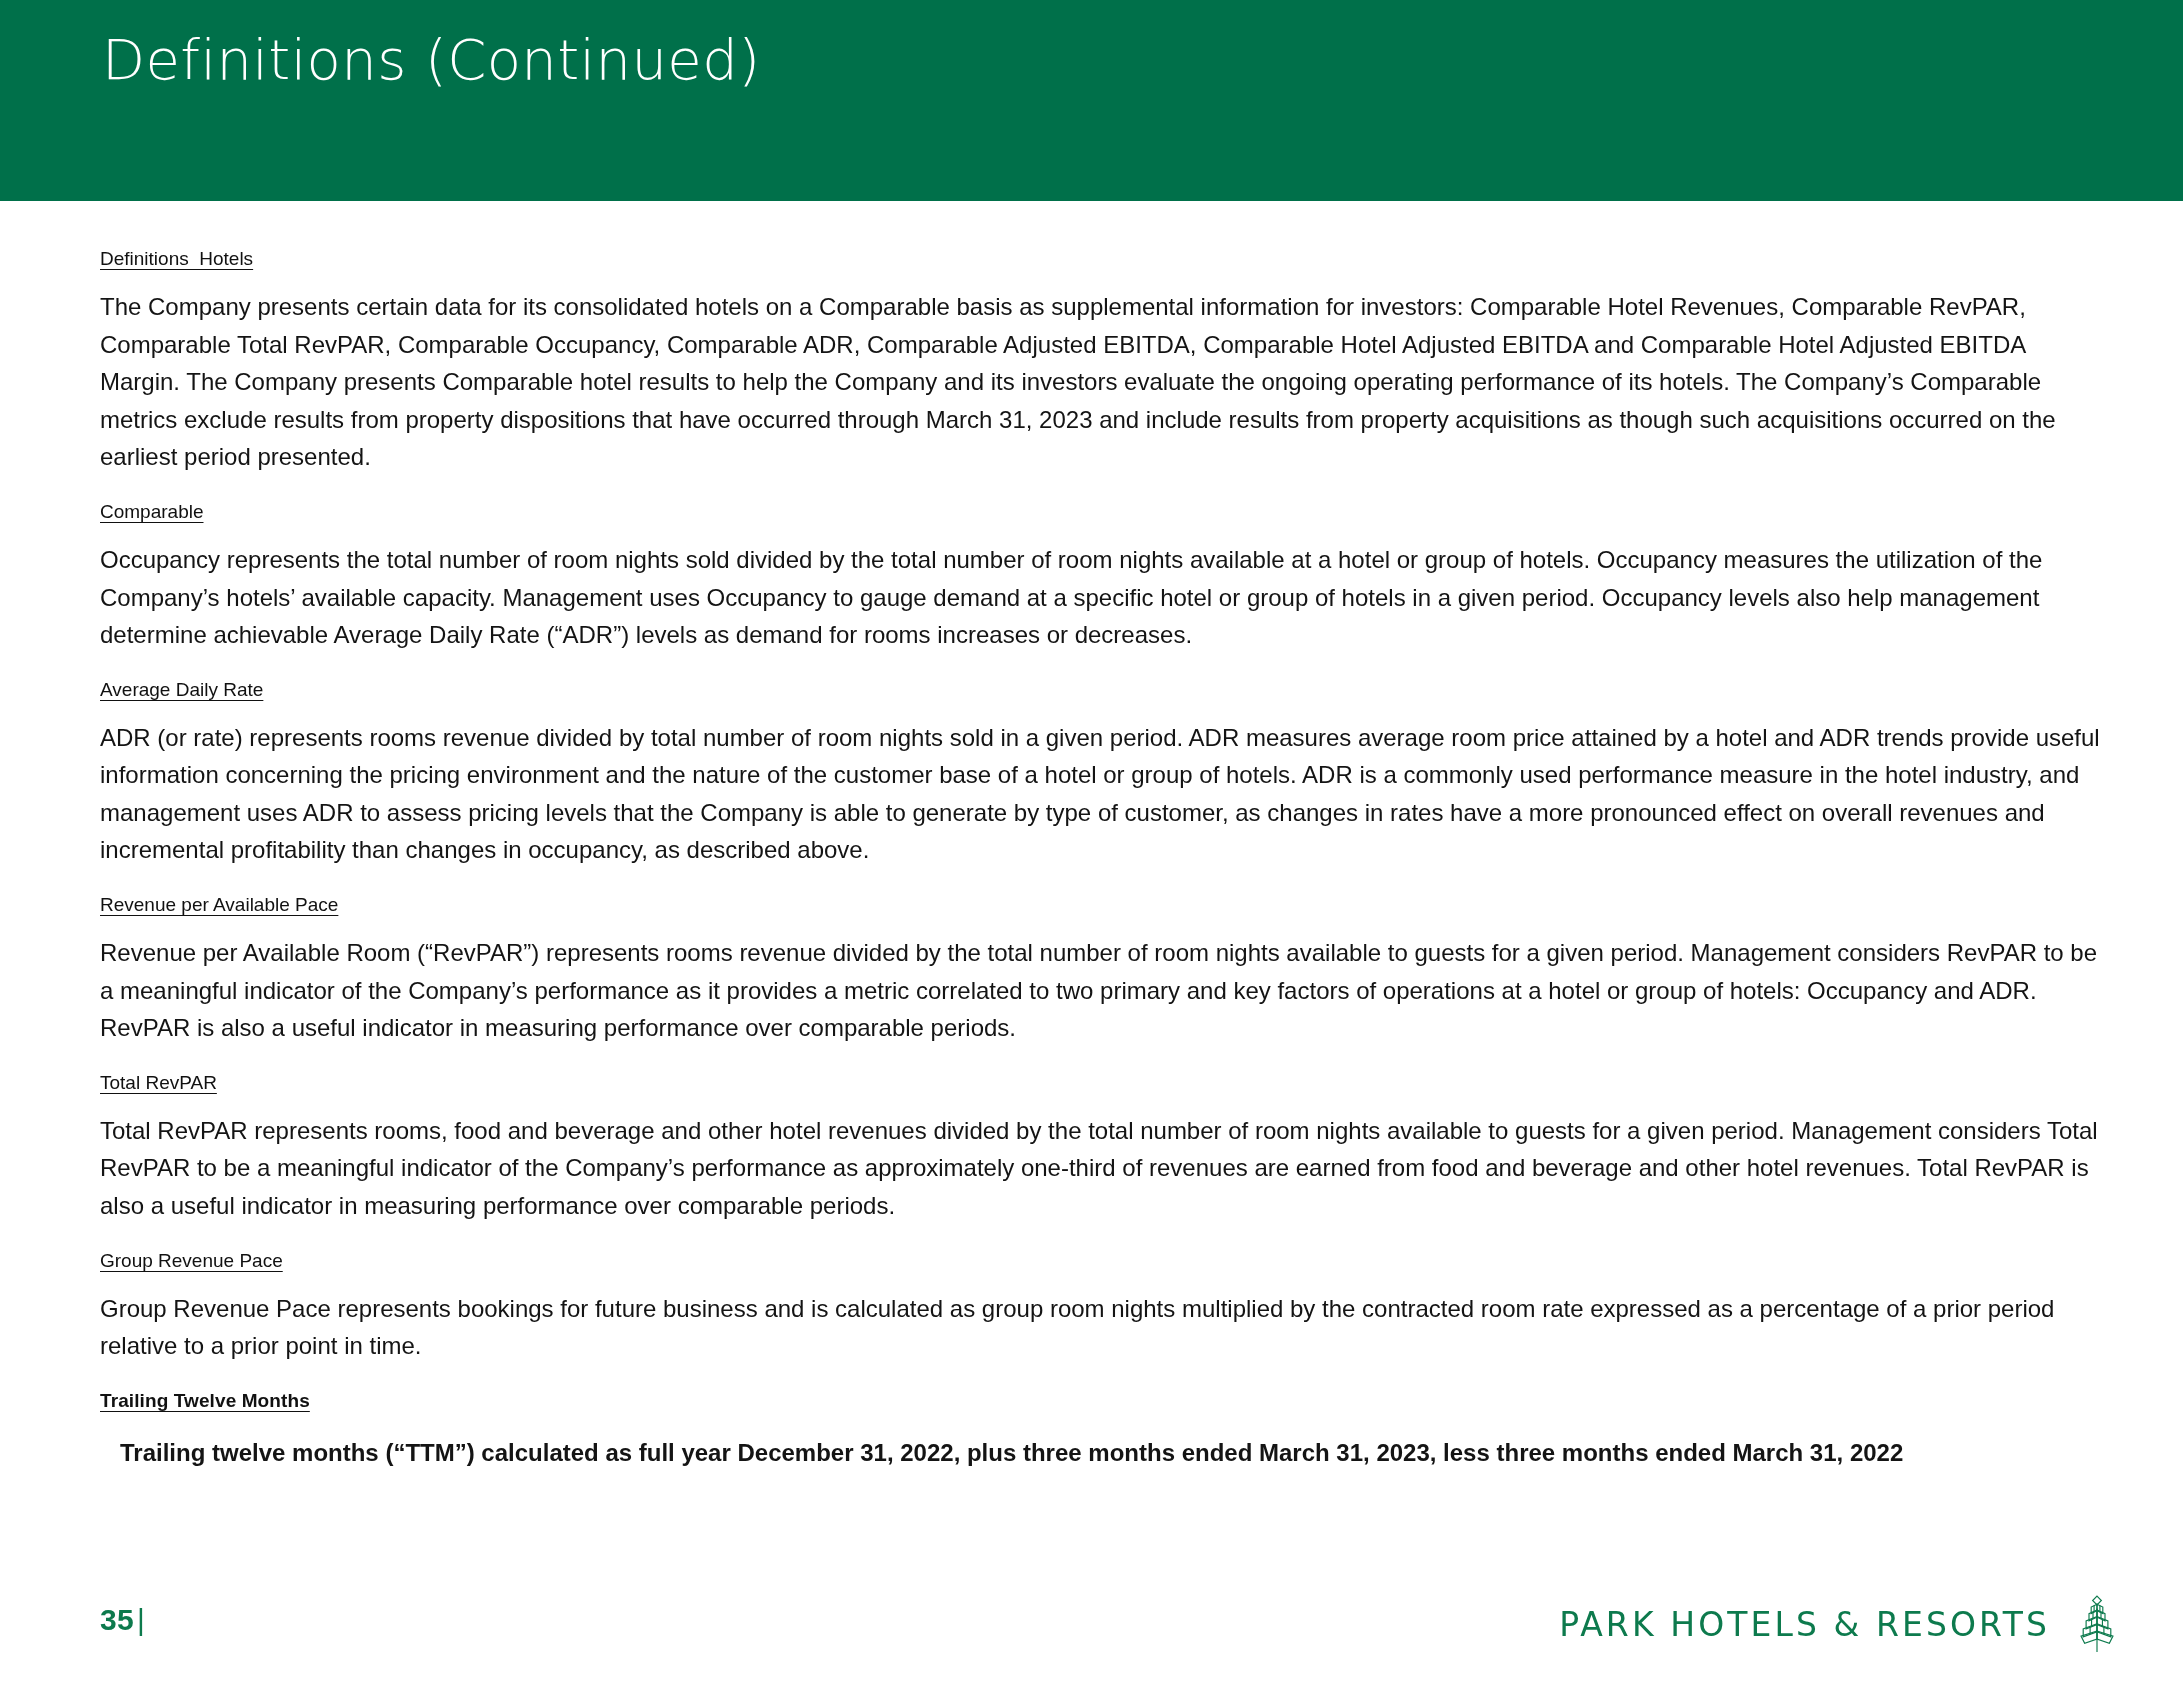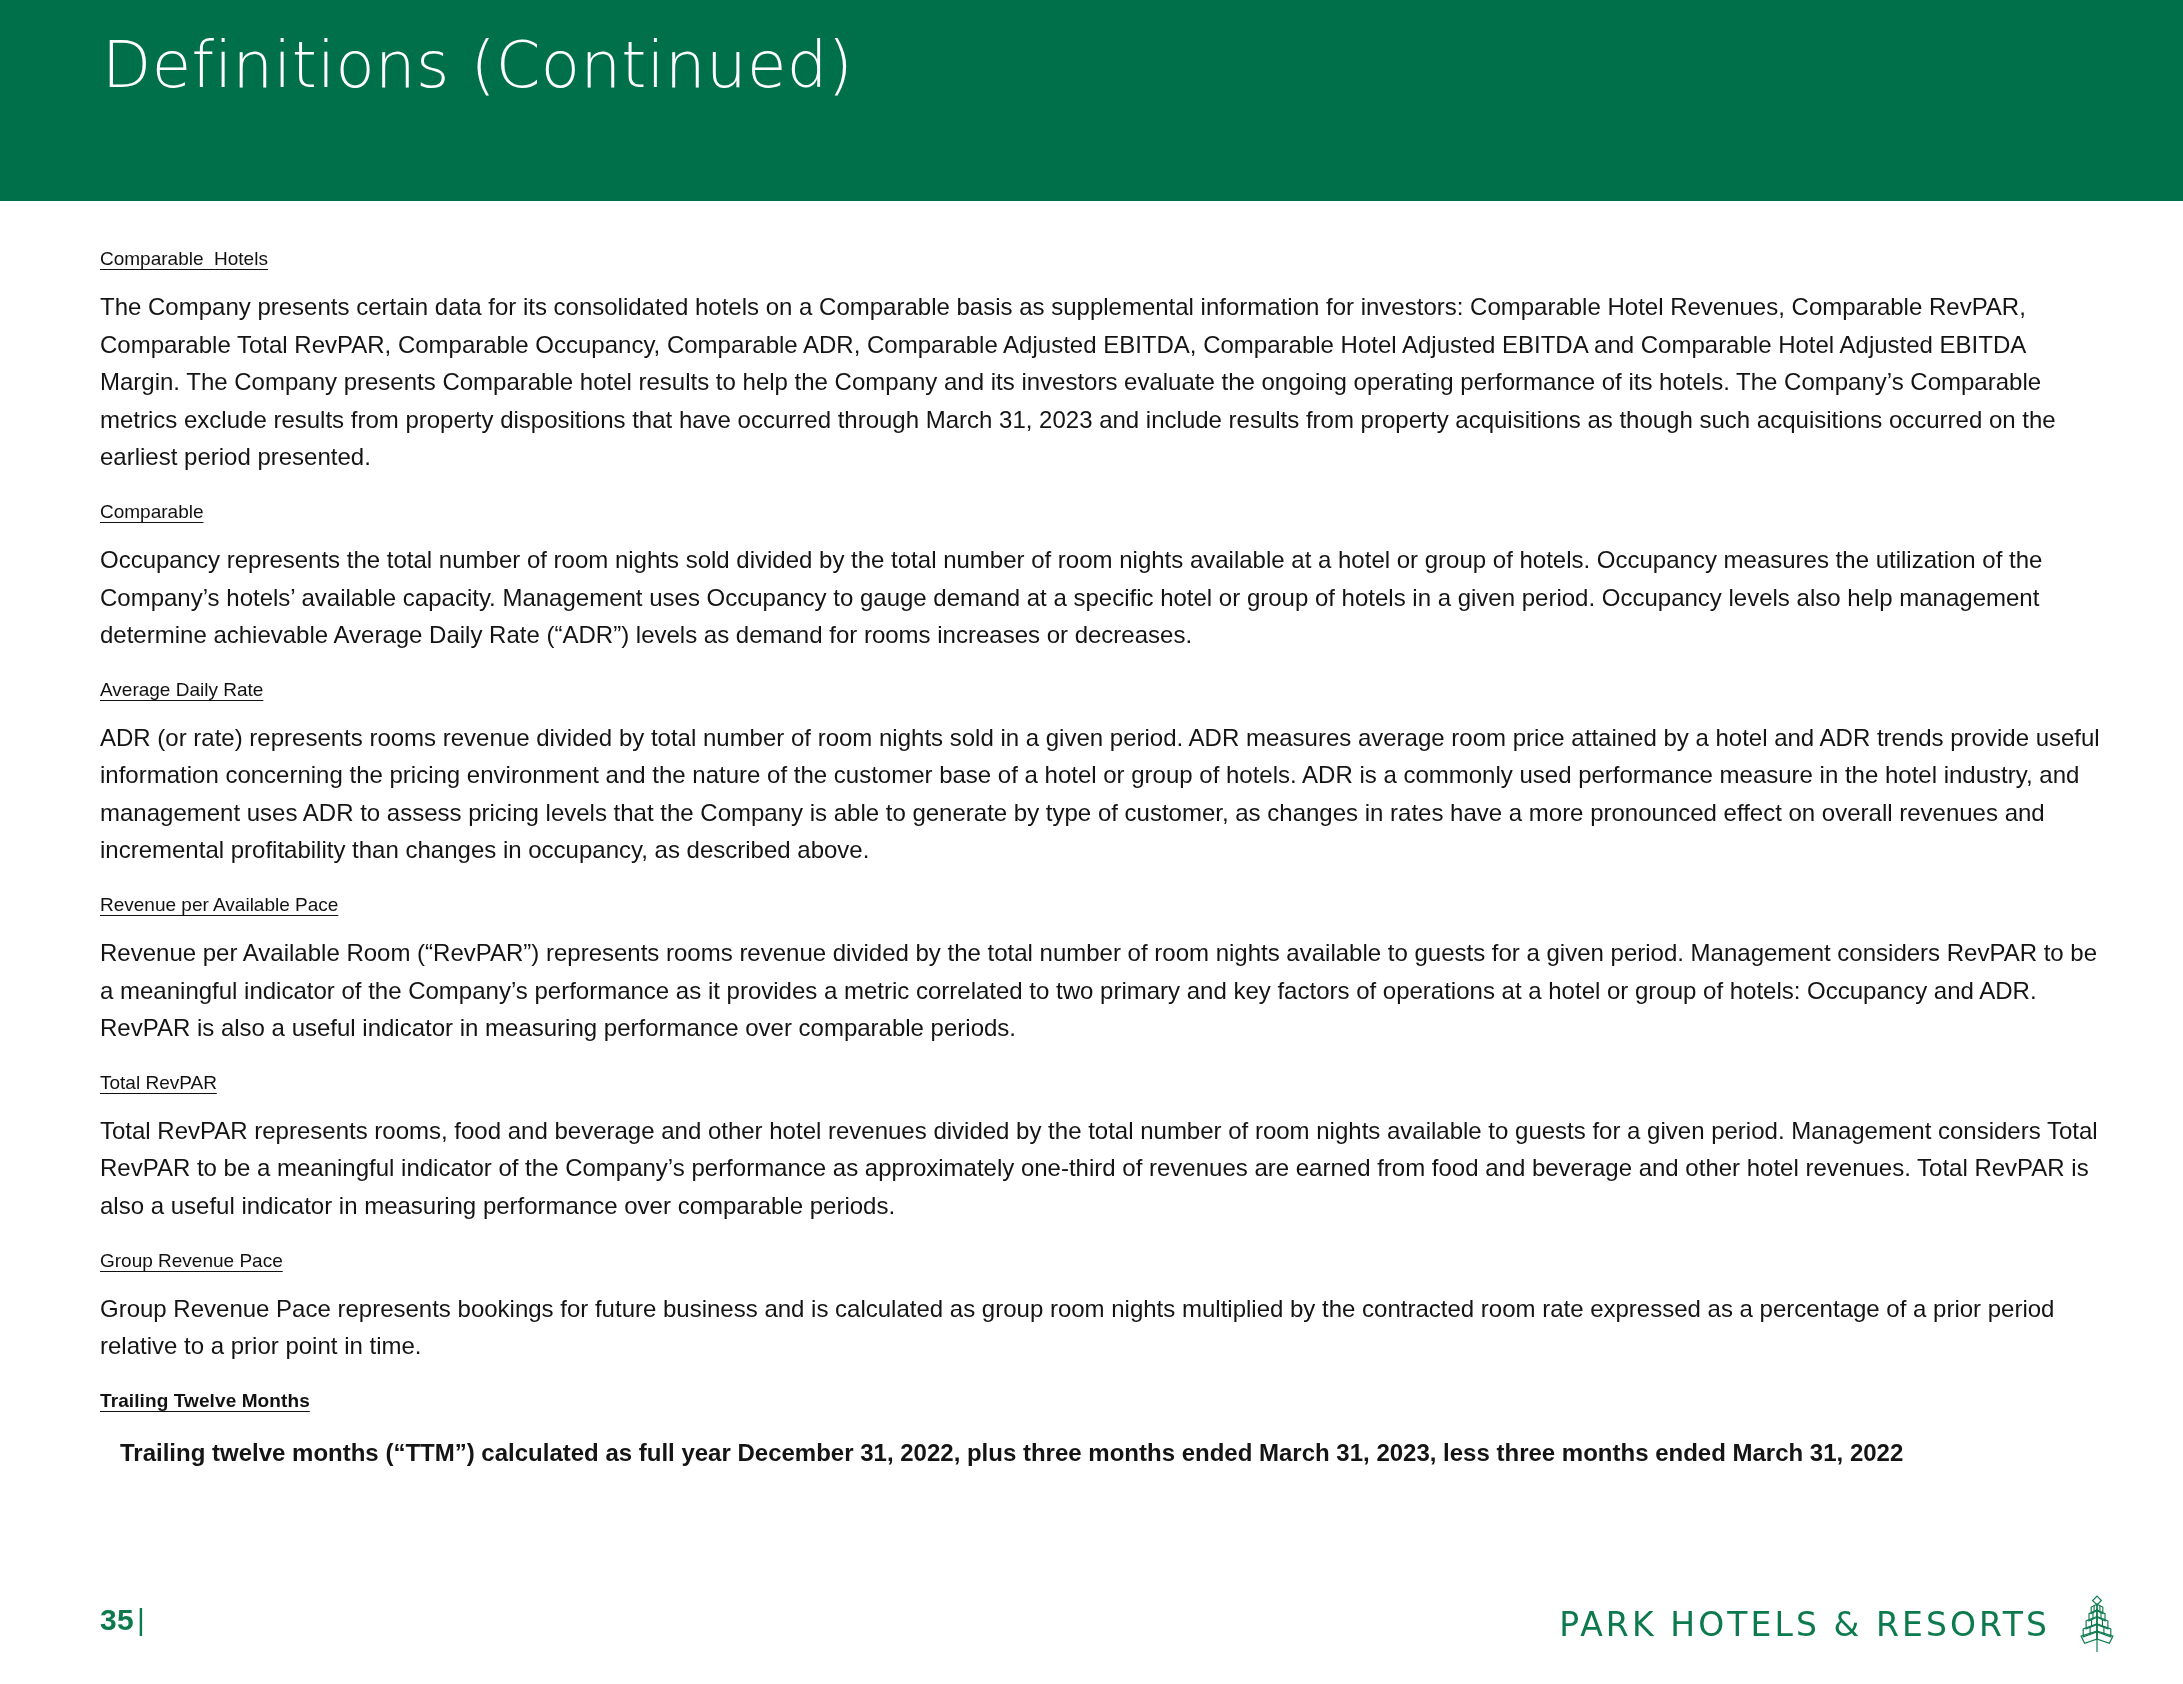--- a/index.html
+++ b/index.html
@@ -33,21 +33,21 @@
     width: 2183px;
     height: 201px;
     background: #00704a;
   }
   .slide-title {
     position: absolute;
     left: 102px;
     top: 26px;
     font-family: "DejaVu Sans", sans-serif;
     font-weight: 300;
-    font-size: 64px;
+    font-size: 56px;
     line-height: 1.22;
     letter-spacing: 0.4px;
     color: #ffffff;
     white-space: nowrap;
   }
 
   
   .content {
     position: absolute;
     left: 100px;
@@ -142,21 +142,21 @@
 
 <div class="slide">
 
   <div class="header-band">
     <div class="slide-title">Definitions (Continued)</div>
   </div>
 
   <div class="content">
 
     <div class="section">
-      <div class="sec-head">Comparable  Hotels</div>
+      <div class="sec-head">Definitions  Hotels</div>
       <div class="sec-body">The Company presents certain data for its consolidated hotels on a Comparable basis as supplemental information for investors: Comparable Hotel Revenues, Comparable RevPAR, Comparable Total RevPAR, Comparable Occupancy, Comparable ADR, Comparable Adjusted EBITDA, Comparable Hotel Adjusted EBITDA and Comparable Hotel Adjusted EBITDA Margin. The Company presents Comparable hotel results to help the Company and its investors evaluate the ongoing operating performance of its hotels. The Company’s Comparable metrics exclude results from property dispositions that have occurred through March 31, 2023 and include results from property acquisitions as though such acquisitions occurred on the earliest period presented.</div>
     </div>
 
     <div class="section">
       <div class="sec-head">Comparable</div>
       <div class="sec-body">Occupancy represents the total number of room nights sold divided by the total number of room nights available at a hotel or group of hotels. Occupancy measures the utilization of the Company’s hotels’ available capacity. Management uses Occupancy to gauge demand at a specific hotel or group of hotels in a given period. Occupancy levels also help management determine achievable Average Daily Rate (“ADR”) levels as demand for rooms increases or decreases.</div>
     </div>
 
     <div class="section">
       <div class="sec-head">Average Daily Rate</div>

